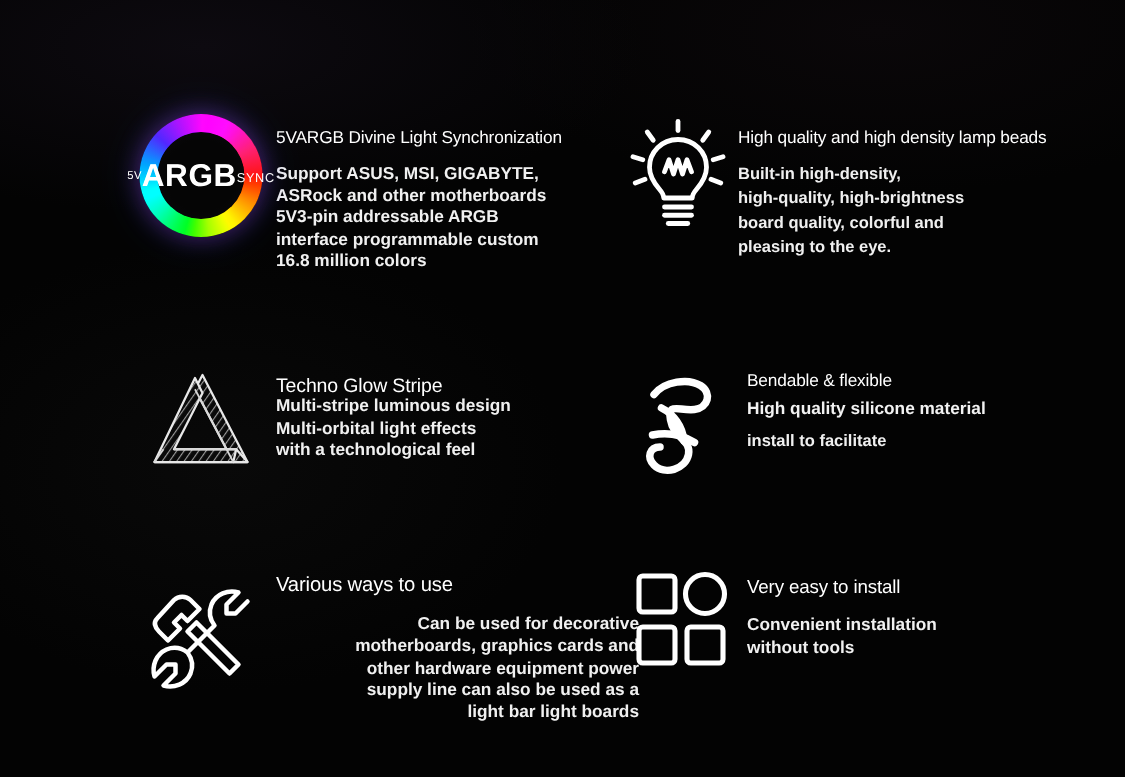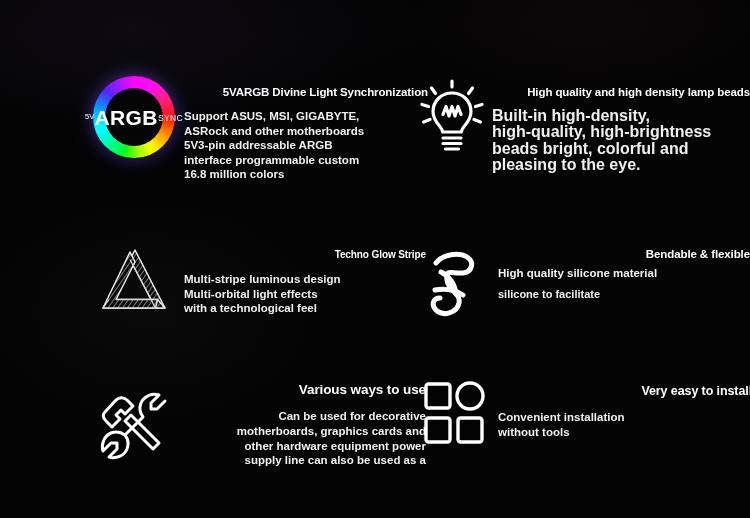--- a/index.html
+++ b/index.html
@@ -38,24 +38,23 @@
     align-items: flex-start;
     justify-content: center;
   }
 
   .text-wrap {
     flex: 1 1 auto;
   }
 
   .f-title {
     color: #ffffff;
-    font-weight: bold;
+    font-weight: normal;
     letter-spacing: -0.1px;
     white-space: nowrap;
-    text-align: right;
   }
   .f-sub {
     color: #f2f2f2;
     font-weight: bold;
   }
   .f-body {
     color: #f0f0f0;
     font-weight: bold;
   }
   .f-body div, .f-sub div {
@@ -136,31 +135,31 @@
 
   
   #feat-beads {
     left: 414px;
     top: 70px;
     width: 336px;
   }
   #feat-beads .icon-wrap { width: 76px; padding-top: 8px; }
   #feat-beads .text-wrap { padding-left: 2px; padding-top: 16px; }
   #feat-beads .f-title { font-size: 11.5px; margin-bottom: 10px; }
-  #feat-beads .f-body { font-size: 16px; line-height: 16.4px; }
+  #feat-beads .f-body { font-size: 11px; line-height: 16.4px; }
 
   
   #feat-glow {
     left: 90px;
     top: 244px;
     width: 336px;
   }
   #feat-glow .icon-wrap { width: 90px; padding-top: 2px; }
   #feat-glow .text-wrap { padding-left: 4px; padding-top: 5px; }
-  #feat-glow .f-title { font-size: 10px; margin-bottom: 12px; }
+  #feat-glow .f-title { font-size: 13px; margin-bottom: 0; }
   #feat-glow .f-body { font-size: 11.5px; line-height: 14.6px; }
 
   
   #feat-bend {
     left: 416px;
     top: 244px;
     width: 334px;
   }
   #feat-bend .icon-wrap { width: 80px; padding-top: 2px; }
   #feat-bend .text-wrap { padding-left: 2px; padding-top: 4px; }
@@ -236,21 +235,21 @@
           <path d="M61.5 44 L55 41.5"></path>
           <path d="M24 36.5 L27 28.5 L30 38 L33 28.5 L36 38 L39 28.5 L42 36.5"></path>
         </g>
       </svg>
     </div>
     <div class="text-wrap">
       <div class="f-title">High quality and high density lamp beads</div>
       <div class="f-body">
         <div>Built-in high-density,</div>
         <div>high-quality, high-brightness</div>
-        <div>beads bright, colorful and</div>
+        <div>board quality, colorful and</div>
         <div>pleasing to the eye.</div>
       </div>
     </div>
   </div>
 
   <div class="feature" id="feat-glow">
     <div class="icon-wrap">
       <svg class="ico" width="76" height="72" viewBox="0 0 76 72">
         <defs>
           <pattern id="hatch" width="4" height="4" patternUnits="userSpaceOnUse" patternTransform="rotate(35)">
@@ -287,21 +286,21 @@
           <path d="M13 17 C20 8, 36 6, 44 11 C52 16, 49 26, 40 27 C29 28, 22 22, 24 34 C26 46, 38 47, 36 57 C34 67, 20 71, 13 64 C8 59, 10 52, 17 52"></path>
           <path d="M12 44 C22 42, 32 44, 40 49"></path>
           <path d="M18 26 C26 30, 32 38, 33 48"></path>
         </g>
       </svg>
     </div>
     <div class="text-wrap">
       <div class="f-title">Bendable &amp; flexible</div>
       <div class="f-sub">High quality silicone material</div>
       <div class="f-body">
-        <div>silicone to facilitate</div>
+        <div>install to facilitate</div>
       </div>
     </div>
   </div>
 
   <div class="feature" id="feat-uses">
     <div class="icon-wrap">
       <svg class="ico" width="80" height="78" viewBox="0 0 80 78">
         <g stroke="#ffffff" stroke-width="3" fill="none" stroke-linecap="round" stroke-linejoin="round">
 
           <path d="M9 24 L20 12 C23 9, 28 9, 31 12 L37 18 L29 26 L25 22 L20 27 L24 31 L16 39 L10 33 C7 30, 6 27, 9 24 Z"></path>
@@ -311,20 +310,21 @@
         </g>
       </svg>
     </div>
     <div class="text-wrap">
       <div class="f-title">Various ways to use</div>
       <div class="f-body">
         <div>Can be used for decorative</div>
         <div>motherboards, graphics cards and</div>
         <div>other hardware equipment power</div>
         <div>supply line can also be used as a</div>
+        <div>light bar light boards</div>
       </div>
     </div>
   </div>
 
   <div class="feature" id="feat-install">
     <div class="icon-wrap">
       <svg class="ico" width="66" height="66" viewBox="0 0 66 66">
         <g stroke="#ffffff" stroke-width="3.4" fill="none">
           <rect x="4" y="4" width="24" height="24" rx="2.5"></rect>
           <circle cx="48" cy="16" r="13"></circle>

